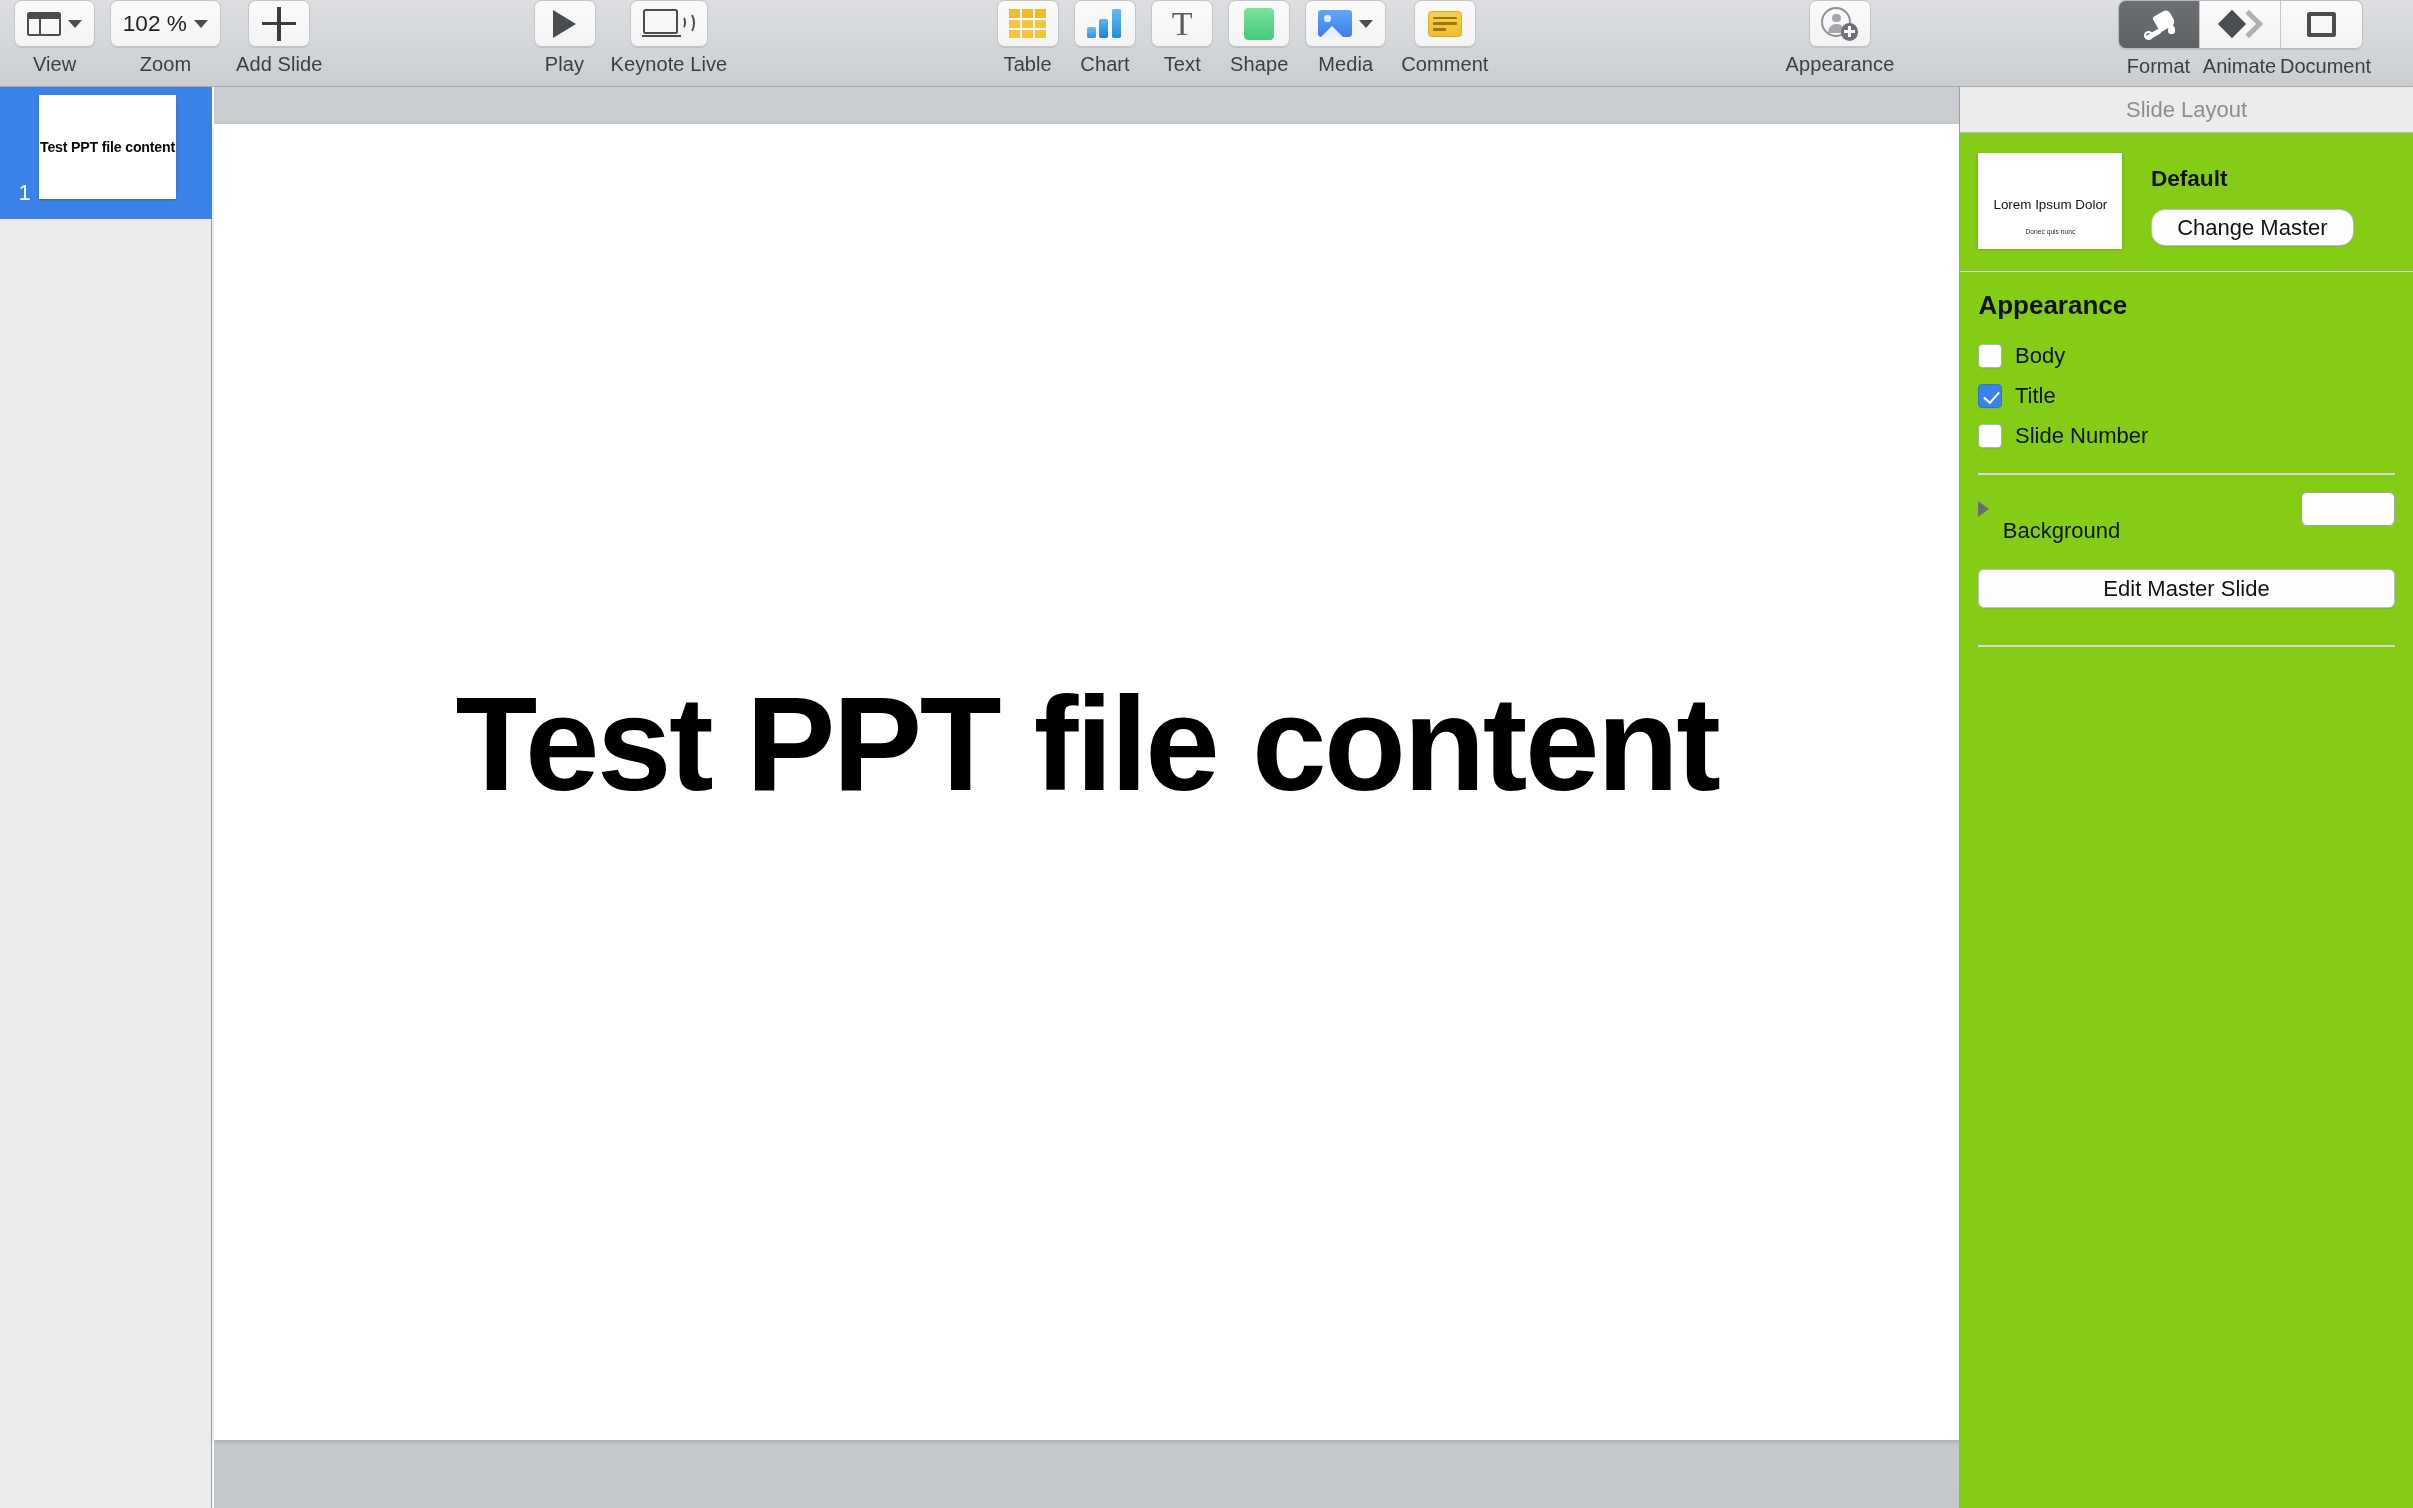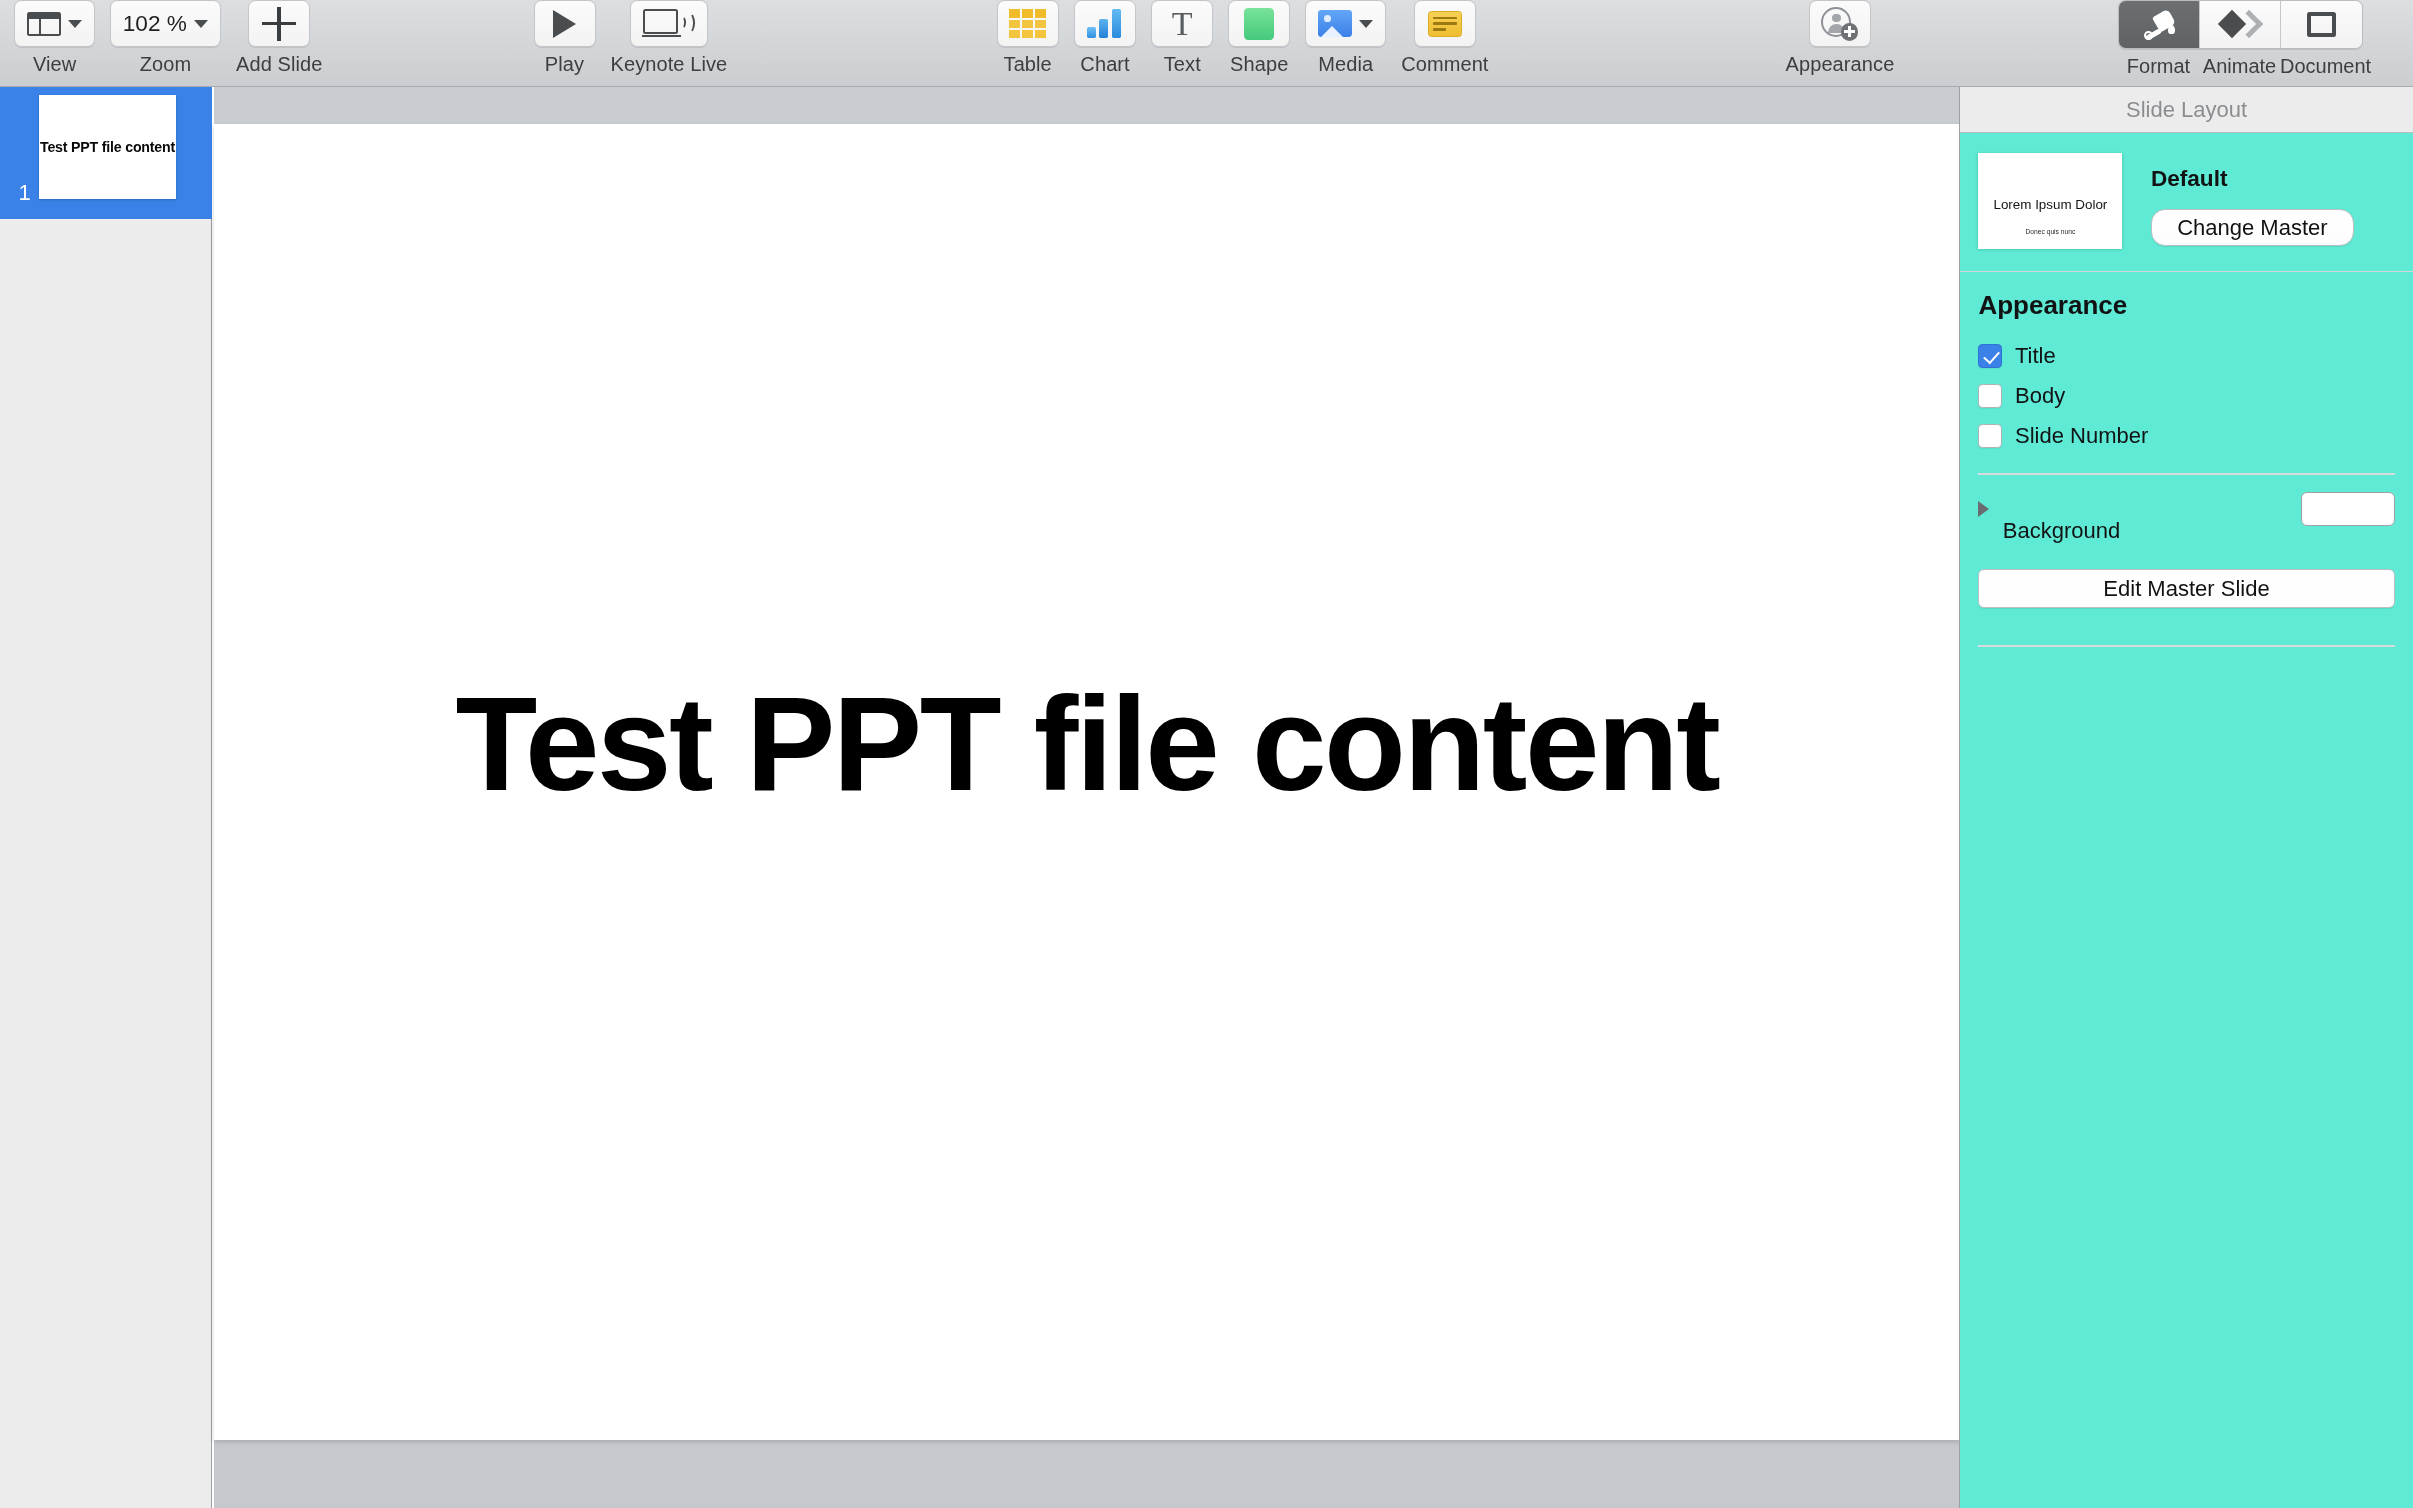--- a/index.html
+++ b/index.html
@@ -166,21 +166,21 @@
     text-align: center;
     font-size: 134px; font-weight: 700; color: #000000;
     letter-spacing: -2.5px;
     line-height: 1;
     font-family: "Liberation Sans", sans-serif;
   }
 
   
   .inspector {
     position: absolute; right: 0; top: 87px; width: 454px; bottom: 0;
-    background: #5eead4; border-left: 1.7px solid #9da0a3;
+    background: #84cc16; border-left: 1.7px solid #9da0a3;
   }
   .insp-header {
     height: 46px; display:flex; align-items:center; justify-content:center;
     background: #ececec; border-bottom: 1.7px solid #b8bbbe;
   }
   .insp-header span { font-size: 22px; color: #8b8e91; }
 
   .master-block { display:flex; align-items:flex-start; padding: 20px 0 22px 18.4px;
                   border-bottom: 1.7px solid #d4d7da; }
   .master-thumb {
@@ -444,27 +444,27 @@
       <div class="master-right">
         <div class="master-name">Default</div>
         <div class="btn-wide">Change Master</div>
       </div>
     </div>
 
     <div class="section">
       <div class="section-title">Appearance</div>
 
       <div class="chk-row">
+        <span class="chk"></span>
+        <span class="chk-label">Body</span>
+      </div>
+
+      <div class="chk-row">
         <span class="chk on"></span>
         <span class="chk-label">Title</span>
-      </div>
-
-      <div class="chk-row">
-        <span class="chk"></span>
-        <span class="chk-label">Body</span>
       </div>
 
       <div class="chk-row">
         <span class="chk"></span>
         <span class="chk-label">Slide Number</span>
       </div>
     </div>
 
     <div class="divider"></div>
 

